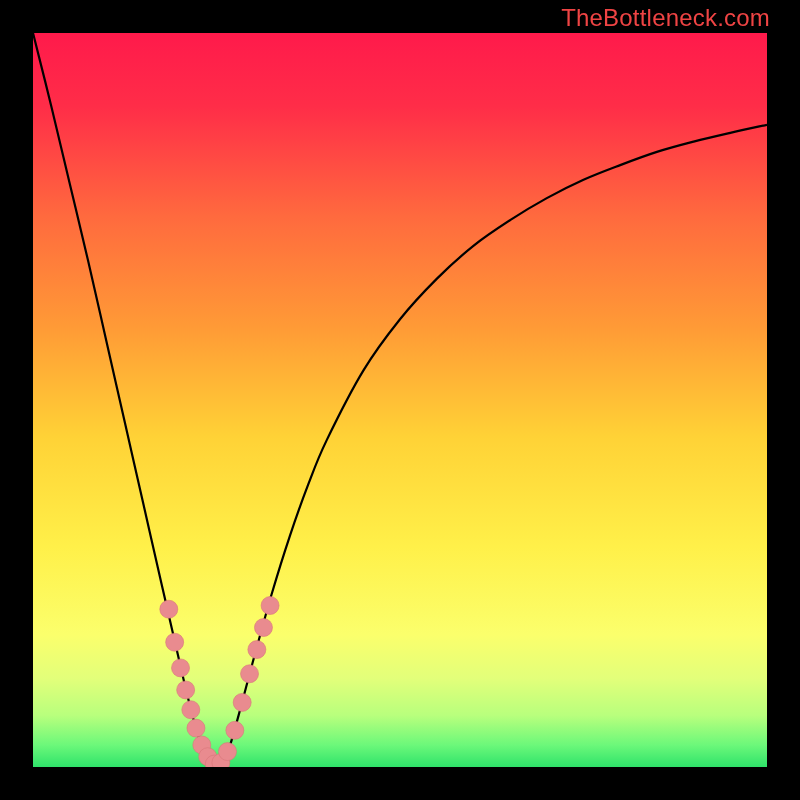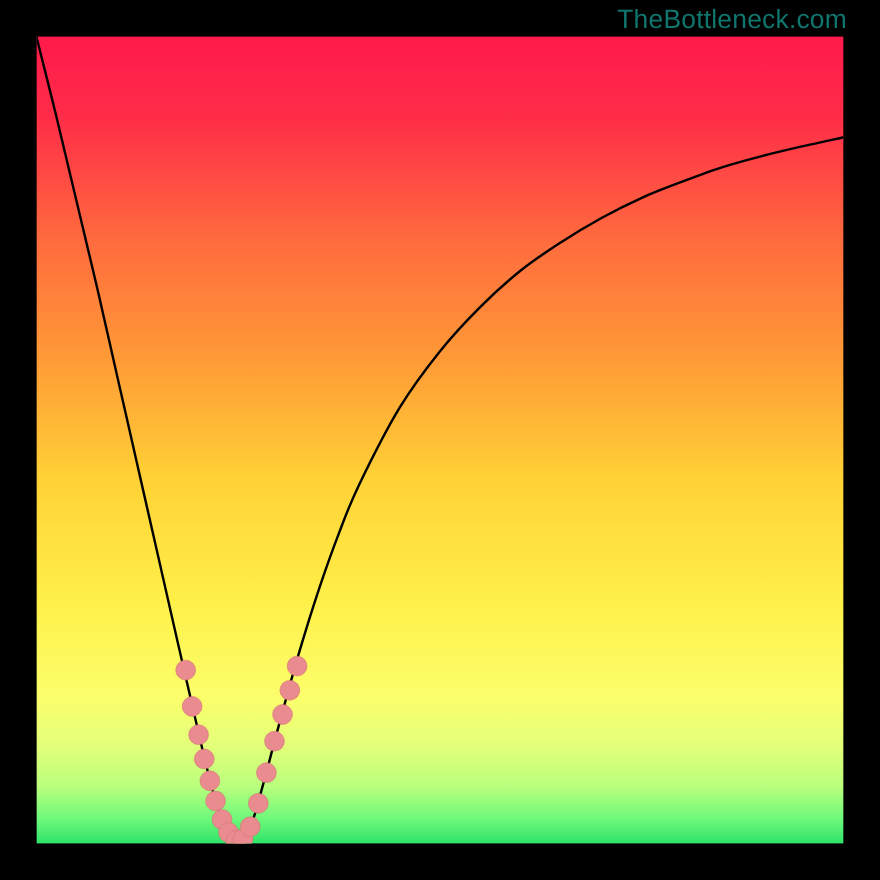--- a/index.html
+++ b/index.html
@@ -21,21 +21,21 @@
     left: 33px;
     top: 33px;
     width: 734px;
     height: 734px;
     overflow: hidden;
   }
   .watermark {
     position: absolute;
     top: 4px;
     right: 30px;
-    color: #0f766e;
+    color: #ef4444;
     font-size: 24px;
     font-weight: 500;
     letter-spacing: 0.2px;
     user-select: none;
   }
   svg {
     display: block;
   }
 </style>
 </head>

